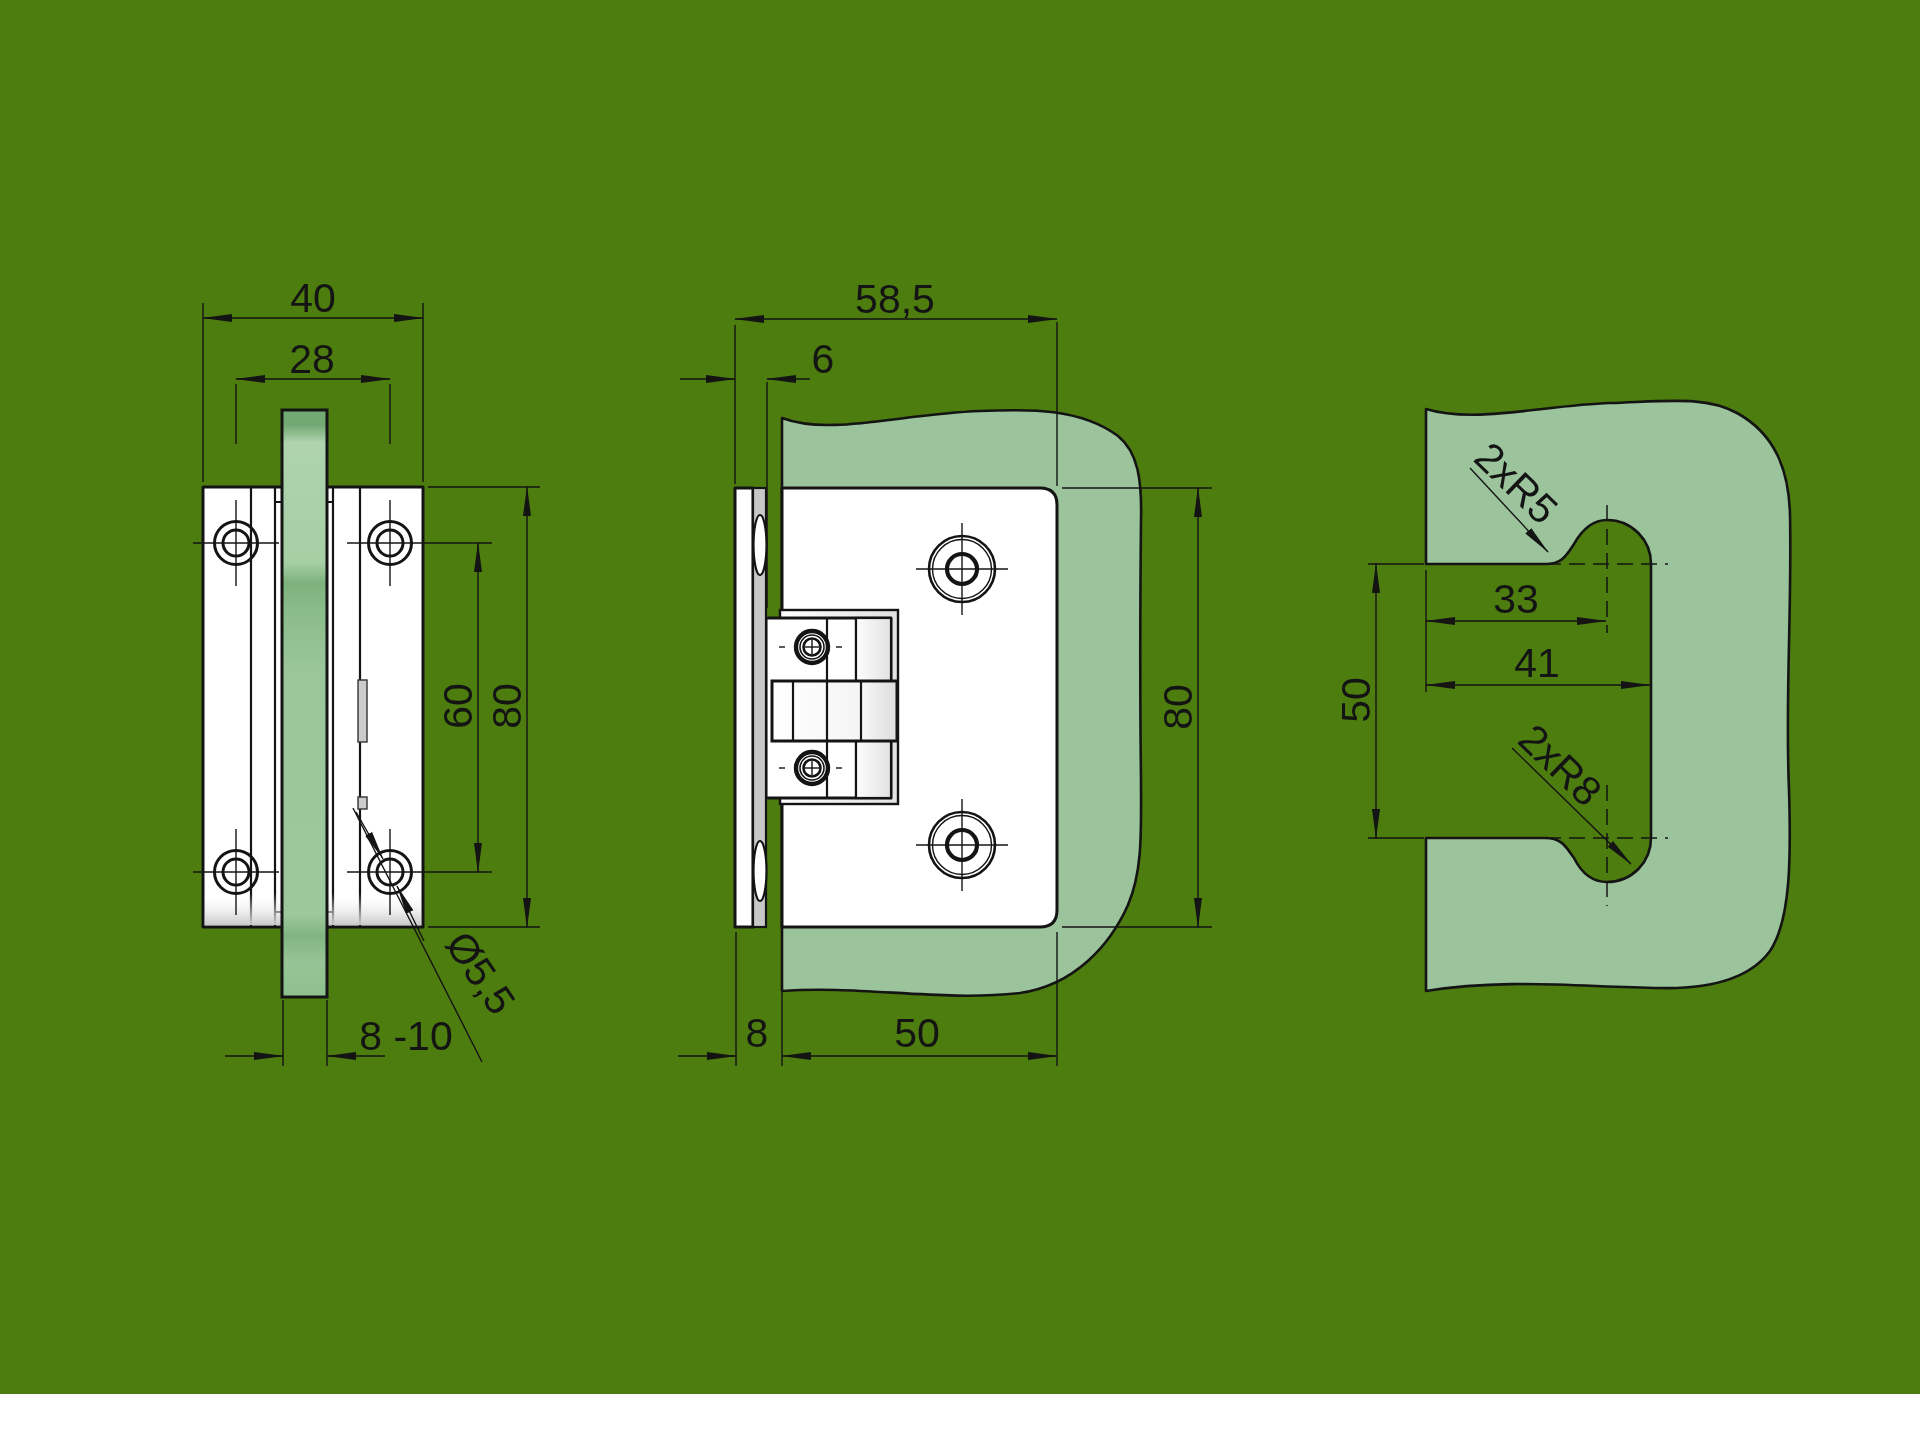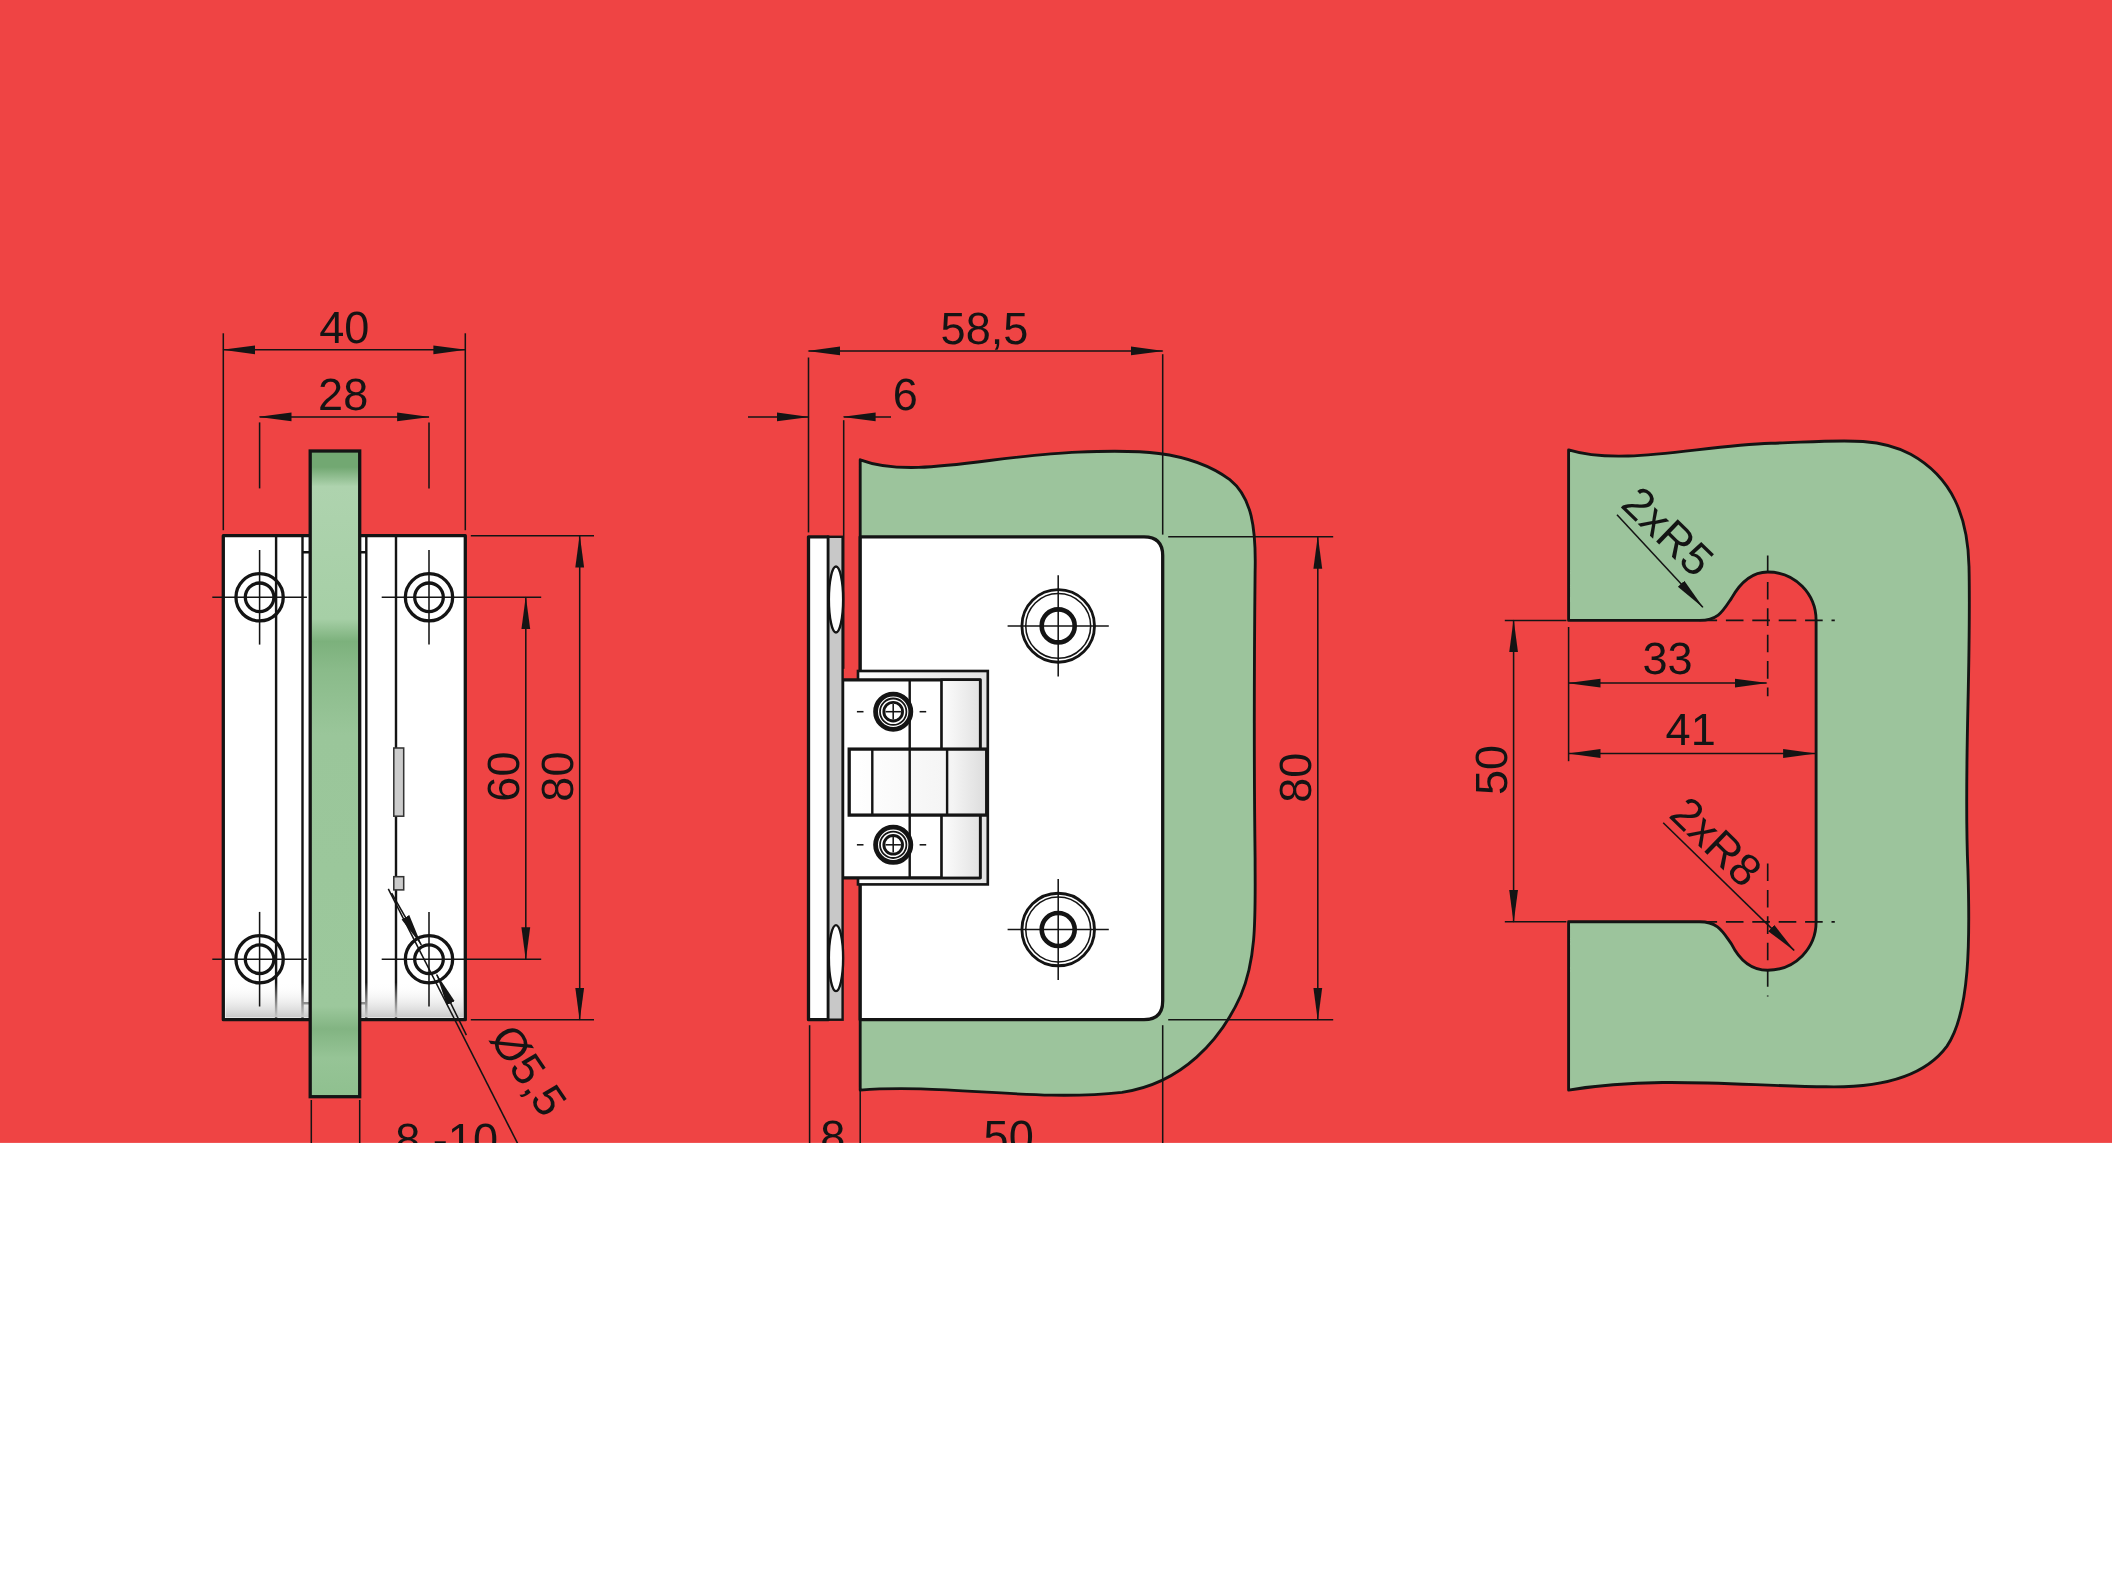--- a/index.html
+++ b/index.html
@@ -1,16 +1,16 @@
 <!DOCTYPE html>
 <html><head>
 <meta charset="utf-8">
 <style>
   html,body{margin:0;padding:0;background:#ffffff;}
-  .stage{position:relative;width:1920px;height:1039px;background:#ef4444;overflow:hidden;}
+  .stage{position:relative;width:1920px;height:1394px;background:#4d7c0f;overflow:hidden;}
   svg{display:block;}
   .ol   {stroke:#141414;stroke-width:3;fill:#ffffff;stroke-linejoin:round;}
   .oln  {stroke:#141414;stroke-width:3;fill:none;stroke-linejoin:round;}
   .ol2  {stroke:#141414;stroke-width:2.2;fill:none;}
   .thin {stroke:#141414;stroke-width:1.4;fill:none;}
   .dash {stroke:#141414;stroke-width:1.5;fill:none;stroke-dasharray:16 8;}
   .dimtxt{font-family:"Liberation Sans","DejaVu Sans",sans-serif;font-size:41px;fill:#141414;}
   .greenline{stroke:#141414;stroke-width:2.6;stroke-linejoin:round;}
 </style>
 </head>

